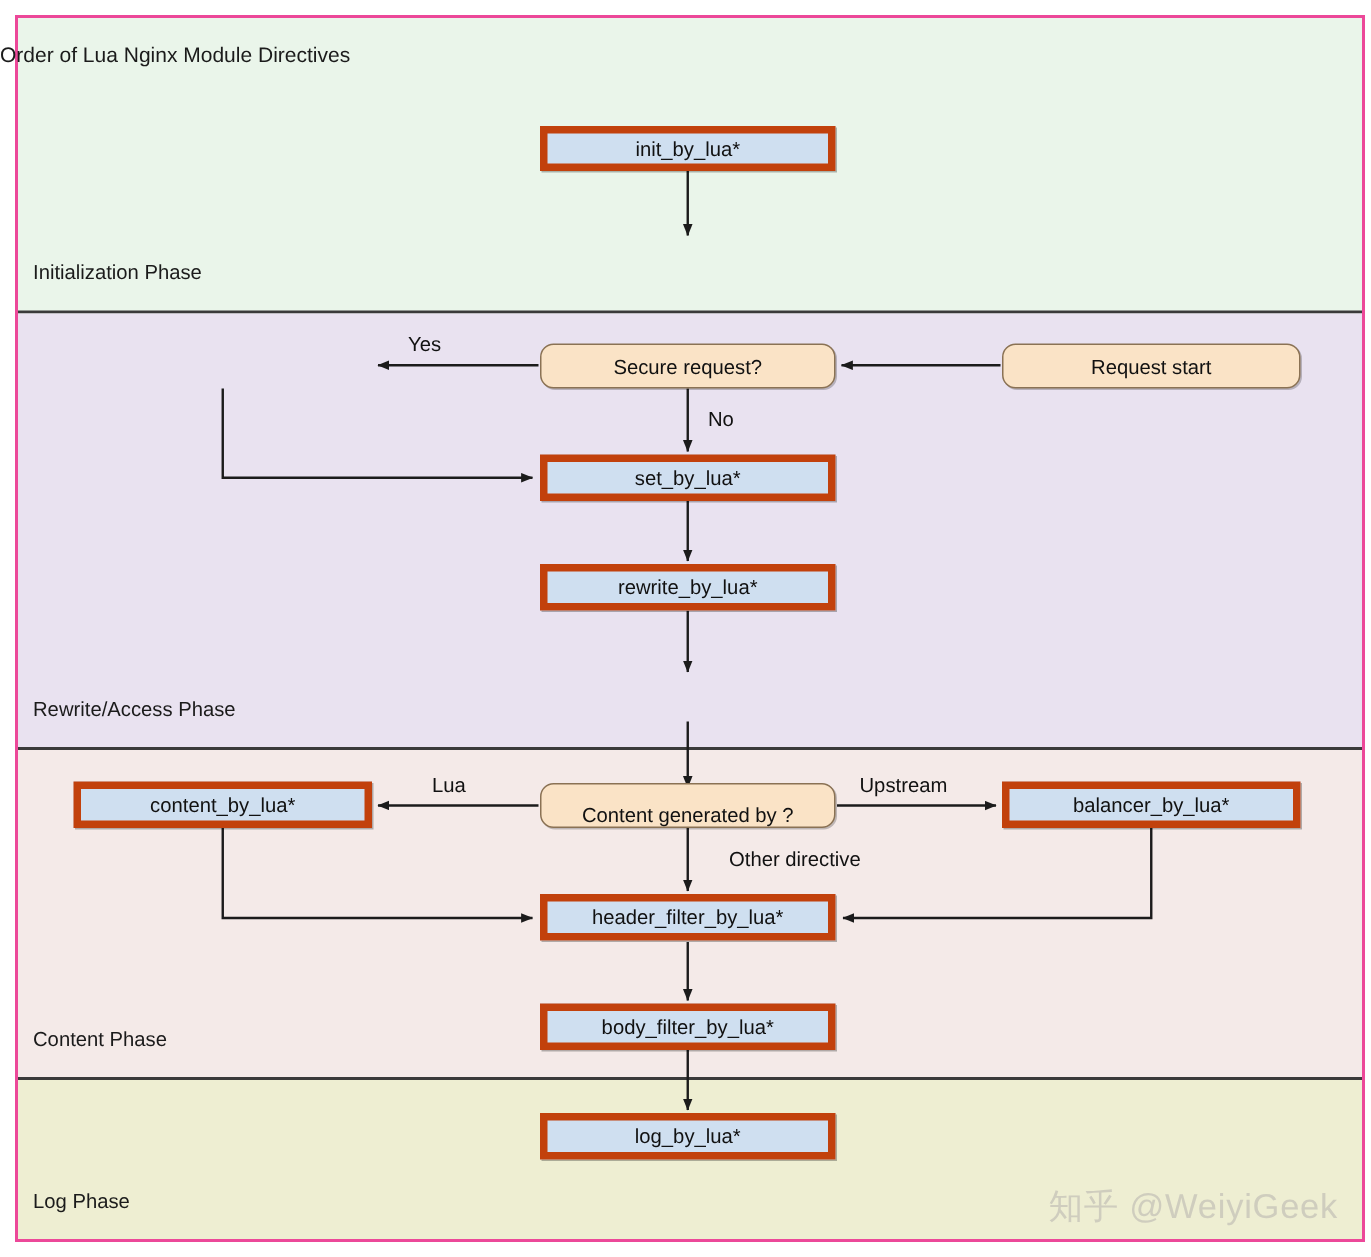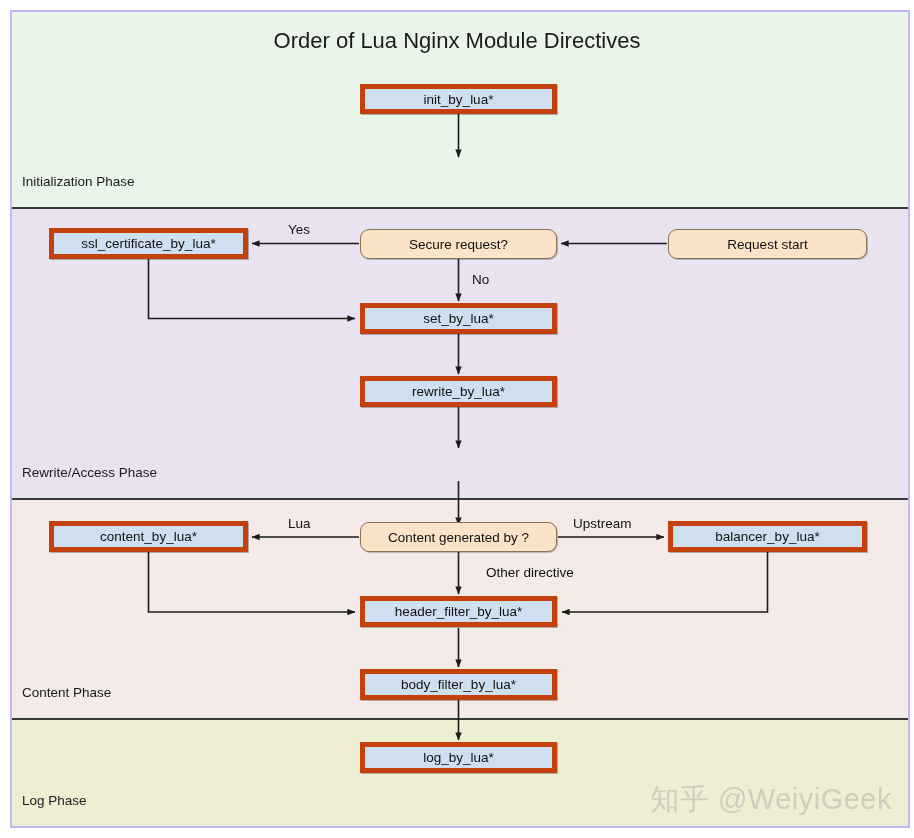--- a/index.html
+++ b/index.html
@@ -17,21 +17,21 @@
     height: 838px;
     overflow: hidden;
     background: #ffffff;
   }
   #diagram {
     position: absolute;
     left: 10px;
     top: 10px;
     width: 900px;
     height: 818px;
-    border: 2px solid #c4b5fd;
+    border: 2px solid #ec4899;
     box-sizing: border-box;
     overflow: hidden;
   }
   .band {
     position: absolute;
     left: 0;
     width: 100%;
     box-sizing: border-box;
   }
   .band-divider {
@@ -78,29 +78,29 @@
     position: absolute;
     font-size: 13.5px;
     color: #111111;
     white-space: nowrap;
   }
   #title {
     position: absolute;
     left: 0;
     top: 28px;
     width: 914px;
-    text-align: center;
-    font-size: 22px;
+    text-align: left;
+    font-size: 14px;
     color: #1b1b1b;
   }
   #watermark {
     position: absolute;
     right: 22px;
     bottom: 18px;
-    font-size: 29px;
+    font-size: 23px;
     color: #cfcdbe;
     white-space: nowrap;
     letter-spacing: 0.5px;
   }
 </style>
 </head>
 <body>
 
 <div id="canvas">
 
@@ -159,53 +159,50 @@
       <path d="M148.5,552 L148.5,612 L355,612"></path>
 
       <path d="M767.5,552 L767.5,612 L562,612"></path>
 
       <path d="M458.5,628 L458.5,667"></path>
 
       <path d="M458.5,700 L458.5,740"></path>
     </g>
   </svg>
 
-  <span class="edge-label" style="left:288px; top:222px;">Yes</span>
+  <span class="edge-label" style="left:272px; top:222px;">Yes</span>
   <span class="edge-label" style="left:472px; top:272px;">No</span>
   <span class="edge-label" style="left:288px; top:516px;">Lua</span>
   <span class="edge-label" style="left:573px; top:516px;">Upstream</span>
   <span class="edge-label" style="left:486px; top:565px;">Other directive</span>
 
   <div class="node node-process" style="left:360px; top:84px; width:197px; height:30px;">
     <span>init_by_lua*</span>
   </div>
 
 
   <div class="node node-decision" style="left:360px; top:229px; width:197px; height:30px;">
     <span>Secure request?</span>
   </div>
 
   <div class="node node-decision" style="left:668px; top:229px; width:199px; height:30px;">
     <span>Request start</span>
   </div>
 
-  <div class="node node-process" style="left:49px; top:228px; width:199px; height:31px;">
-    <span>ssl_certificate_by_lua*</span>
-  </div>
 
   <div class="node node-process" style="left:360px; top:303px; width:197px; height:31px;">
     <span>set_by_lua*</span>
   </div>
 
   <div class="node node-process" style="left:360px; top:376px; width:197px; height:31px;">
     <span>rewrite_by_lua*</span>
   </div>
 
 
-  <div class="node node-decision" style="left:360px; top:522px; width:197px; height:30px;">
+  <div class="node node-decision" style="left:360px; top:522px; width:197px; height:30px;align-items:flex-end;">
     <span>Content generated by ?</span>
   </div>
 
   <div class="node node-process" style="left:49px; top:521px; width:199px; height:31px;">
     <span>content_by_lua*</span>
   </div>
 
   <div class="node node-process" style="left:668px; top:521px; width:199px; height:31px;">
     <span>balancer_by_lua*</span>
   </div>

